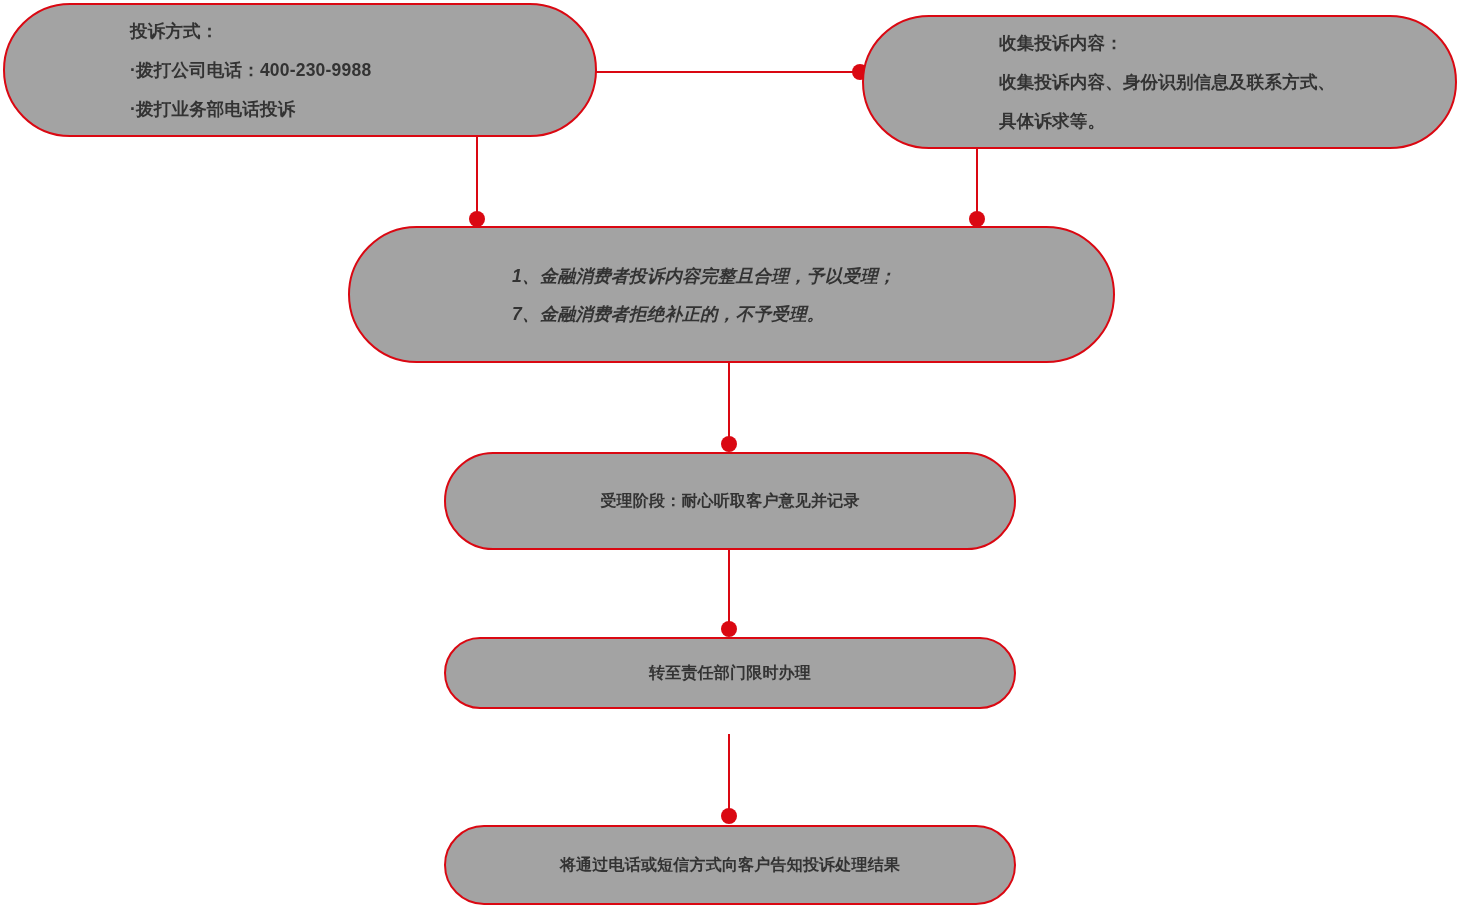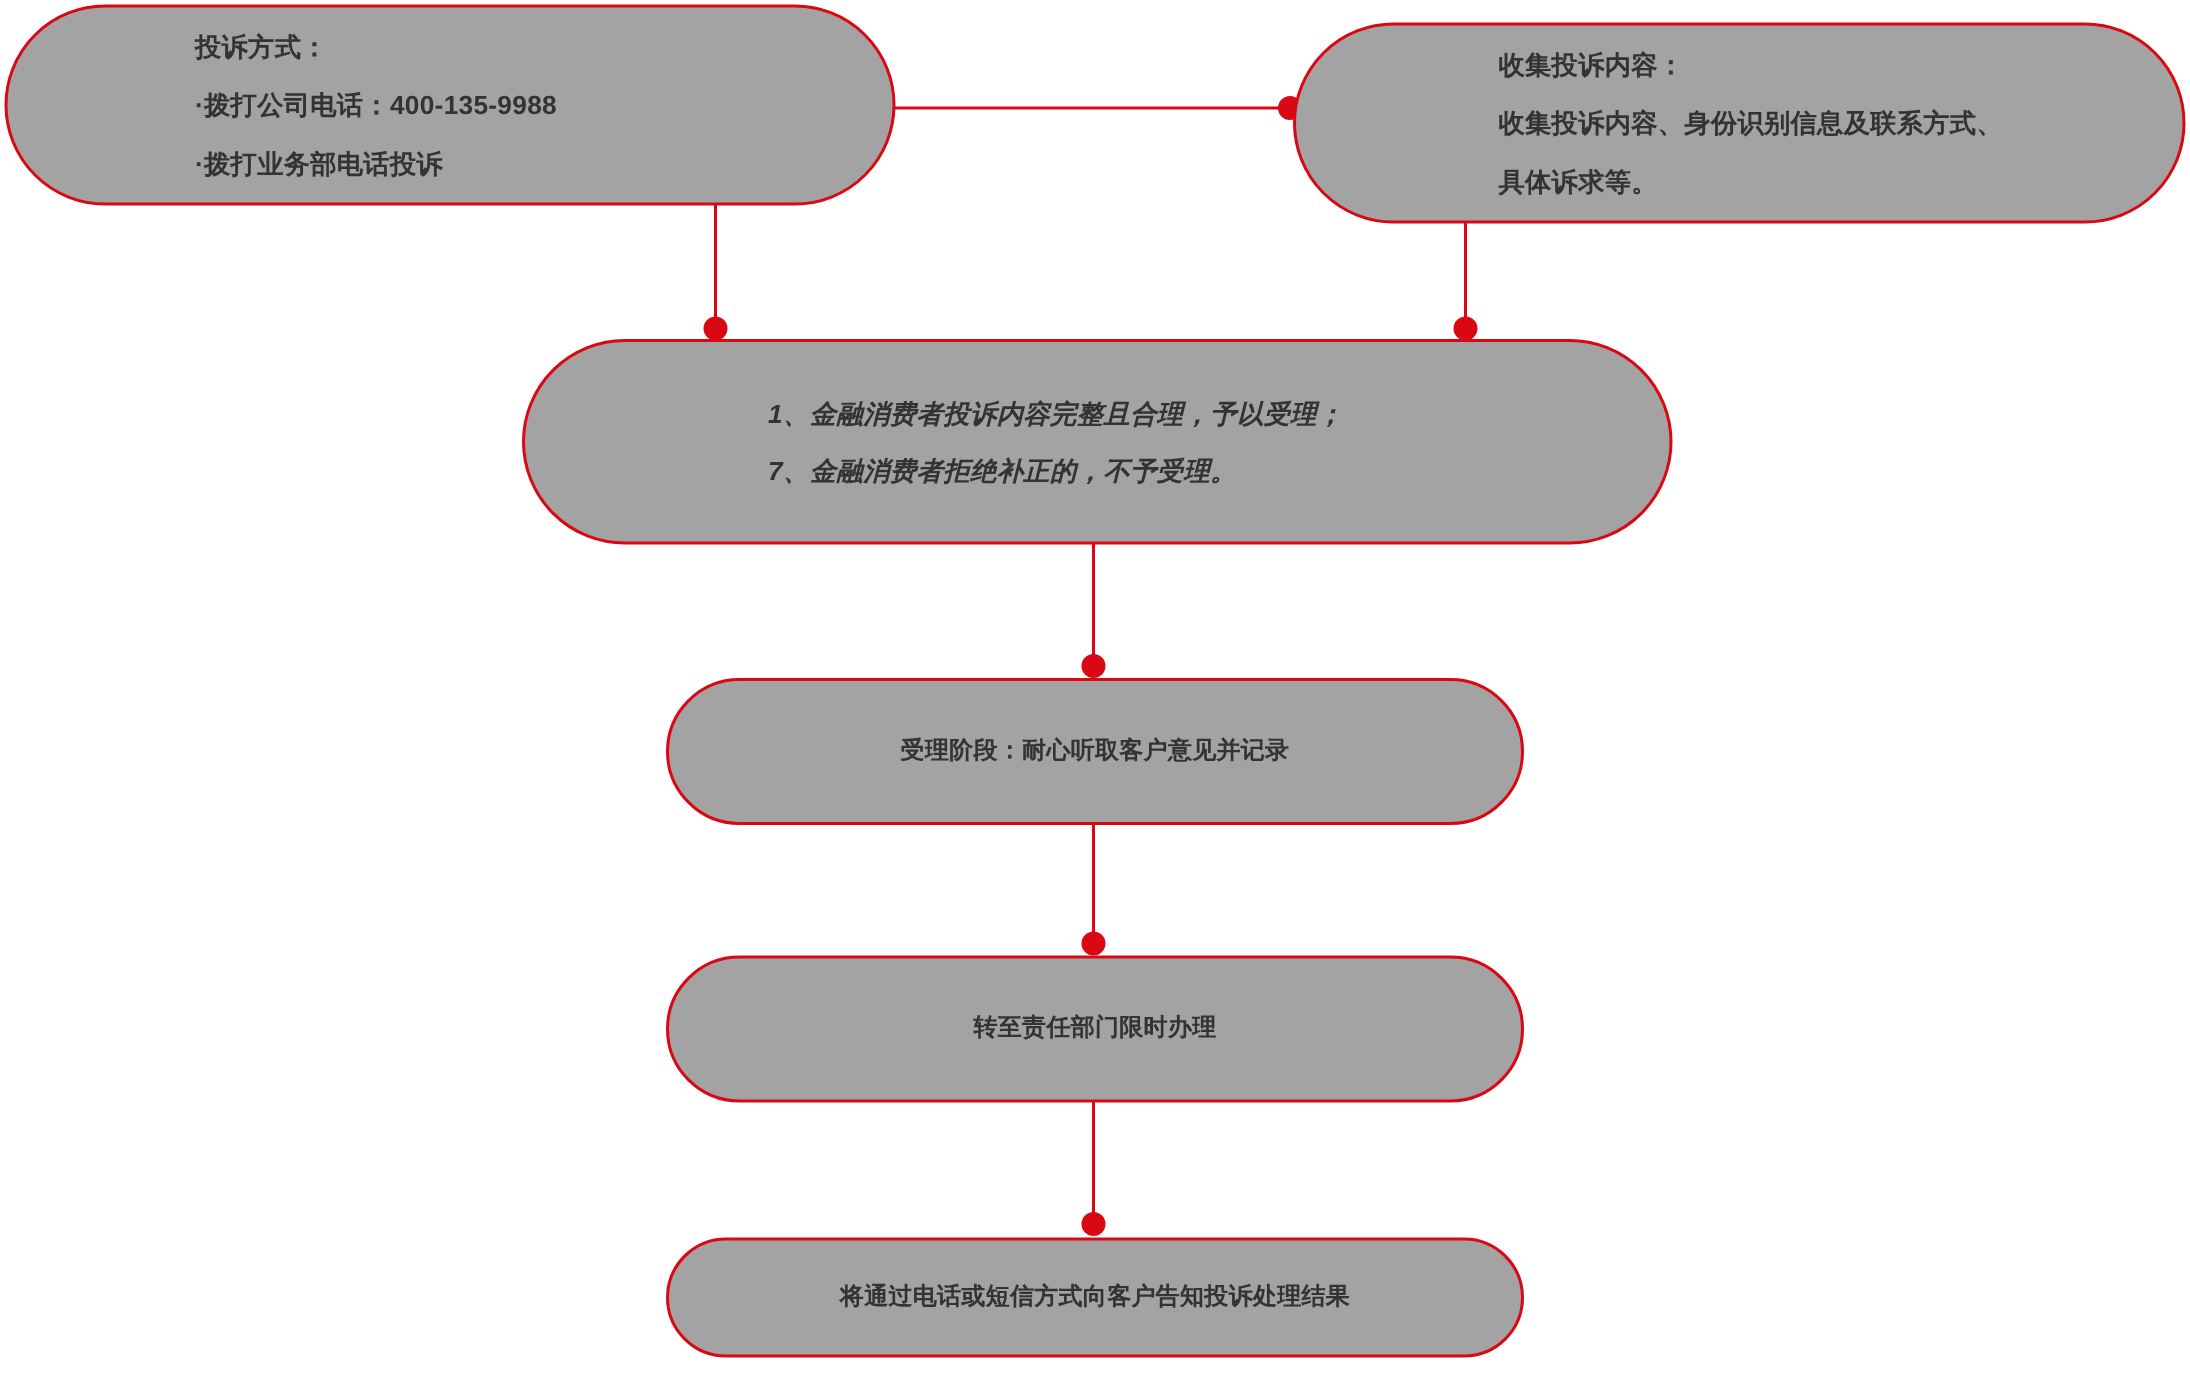--- a/index.html
+++ b/index.html
@@ -83,21 +83,21 @@
   #node-acceptance-rules {
     left: 348px; top: 226px; width: 767px; height: 137px;
     padding-left: 162px;
   }
   #node-acceptance-rules .node-line { line-height: 38px; }
 
   #node-acceptance-stage {
     left: 444px; top: 452px; width: 572px; height: 98px;
   }
   #node-transfer-department {
-    left: 444px; top: 637px; width: 572px; height: 98px;
+    left: 444px; top: 637px; width: 572px; height: 72px;
   }
   #node-notify-result {
     left: 444px; top: 825px; width: 572px; height: 80px;
   }
 </style>
 </head>
 <body>
 
 <div id="canvas" style="background: rgb(255, 255, 255);">
 
@@ -118,21 +118,21 @@
     <line x1="729" y1="549" x2="729" y2="633" stroke="#DA0812" stroke-width="2"></line>
     <circle cx="729" cy="629" r="8" fill="#DA0812"></circle>
 
     <line x1="729" y1="734" x2="729" y2="821" stroke="#DA0812" stroke-width="2"></line>
     <circle cx="729" cy="816" r="8" fill="#DA0812"></circle>
   </svg>
 
   <div class="node pill-lg align-block" id="node-complaint-channels" style="border-color: rgb(218, 8, 18); color: rgb(51, 51, 51);">
     <div class="node-lines">
       <div class="node-line">投诉方式：</div>
-      <div class="node-line">·拨打公司电话：400-135-9988</div>
+      <div class="node-line">·拨打公司电话：400-230-9988</div>
       <div class="node-line">·拨打业务部电话投诉</div>
     </div>
   </div>
 
   <div class="node pill-lg align-block" id="node-collect-content" style="border-color: rgb(218, 8, 18); color: rgb(51, 51, 51);">
     <div class="node-lines">
       <div class="node-line">收集投诉内容：</div>
       <div class="node-line">收集投诉内容、身份识别信息及联系方式、</div>
       <div class="node-line">具体诉求等。</div>
     </div>

